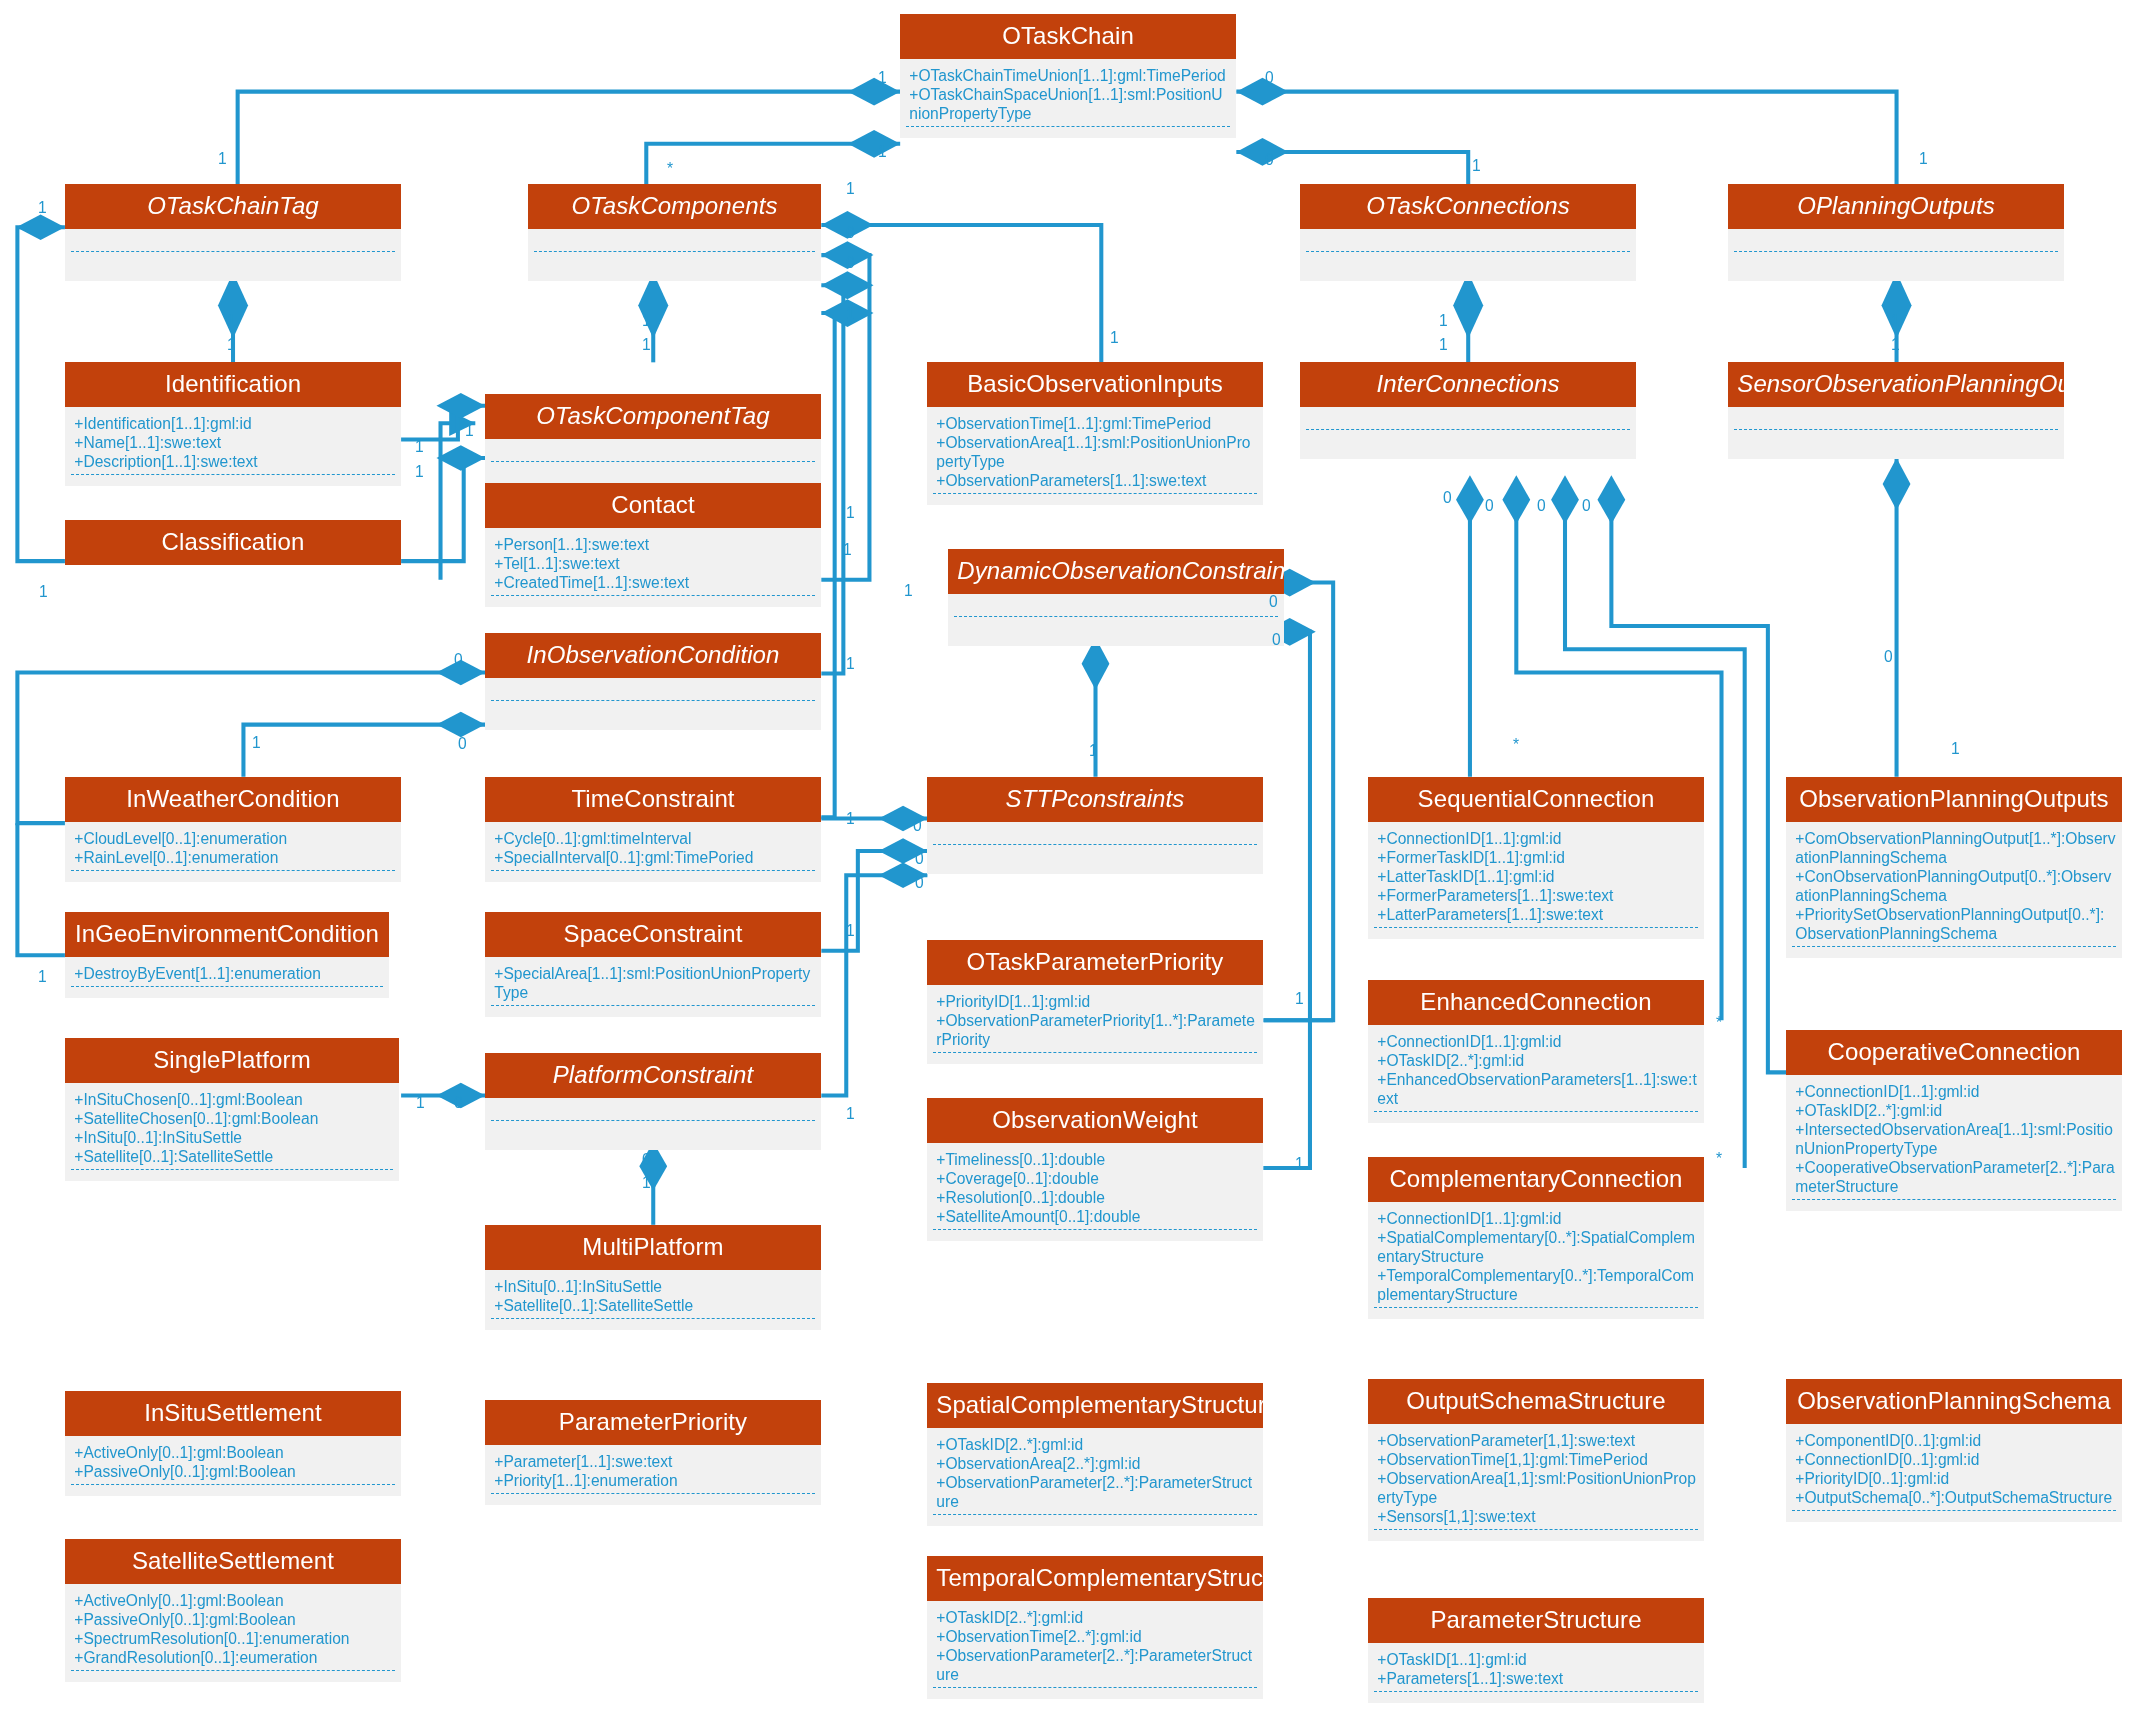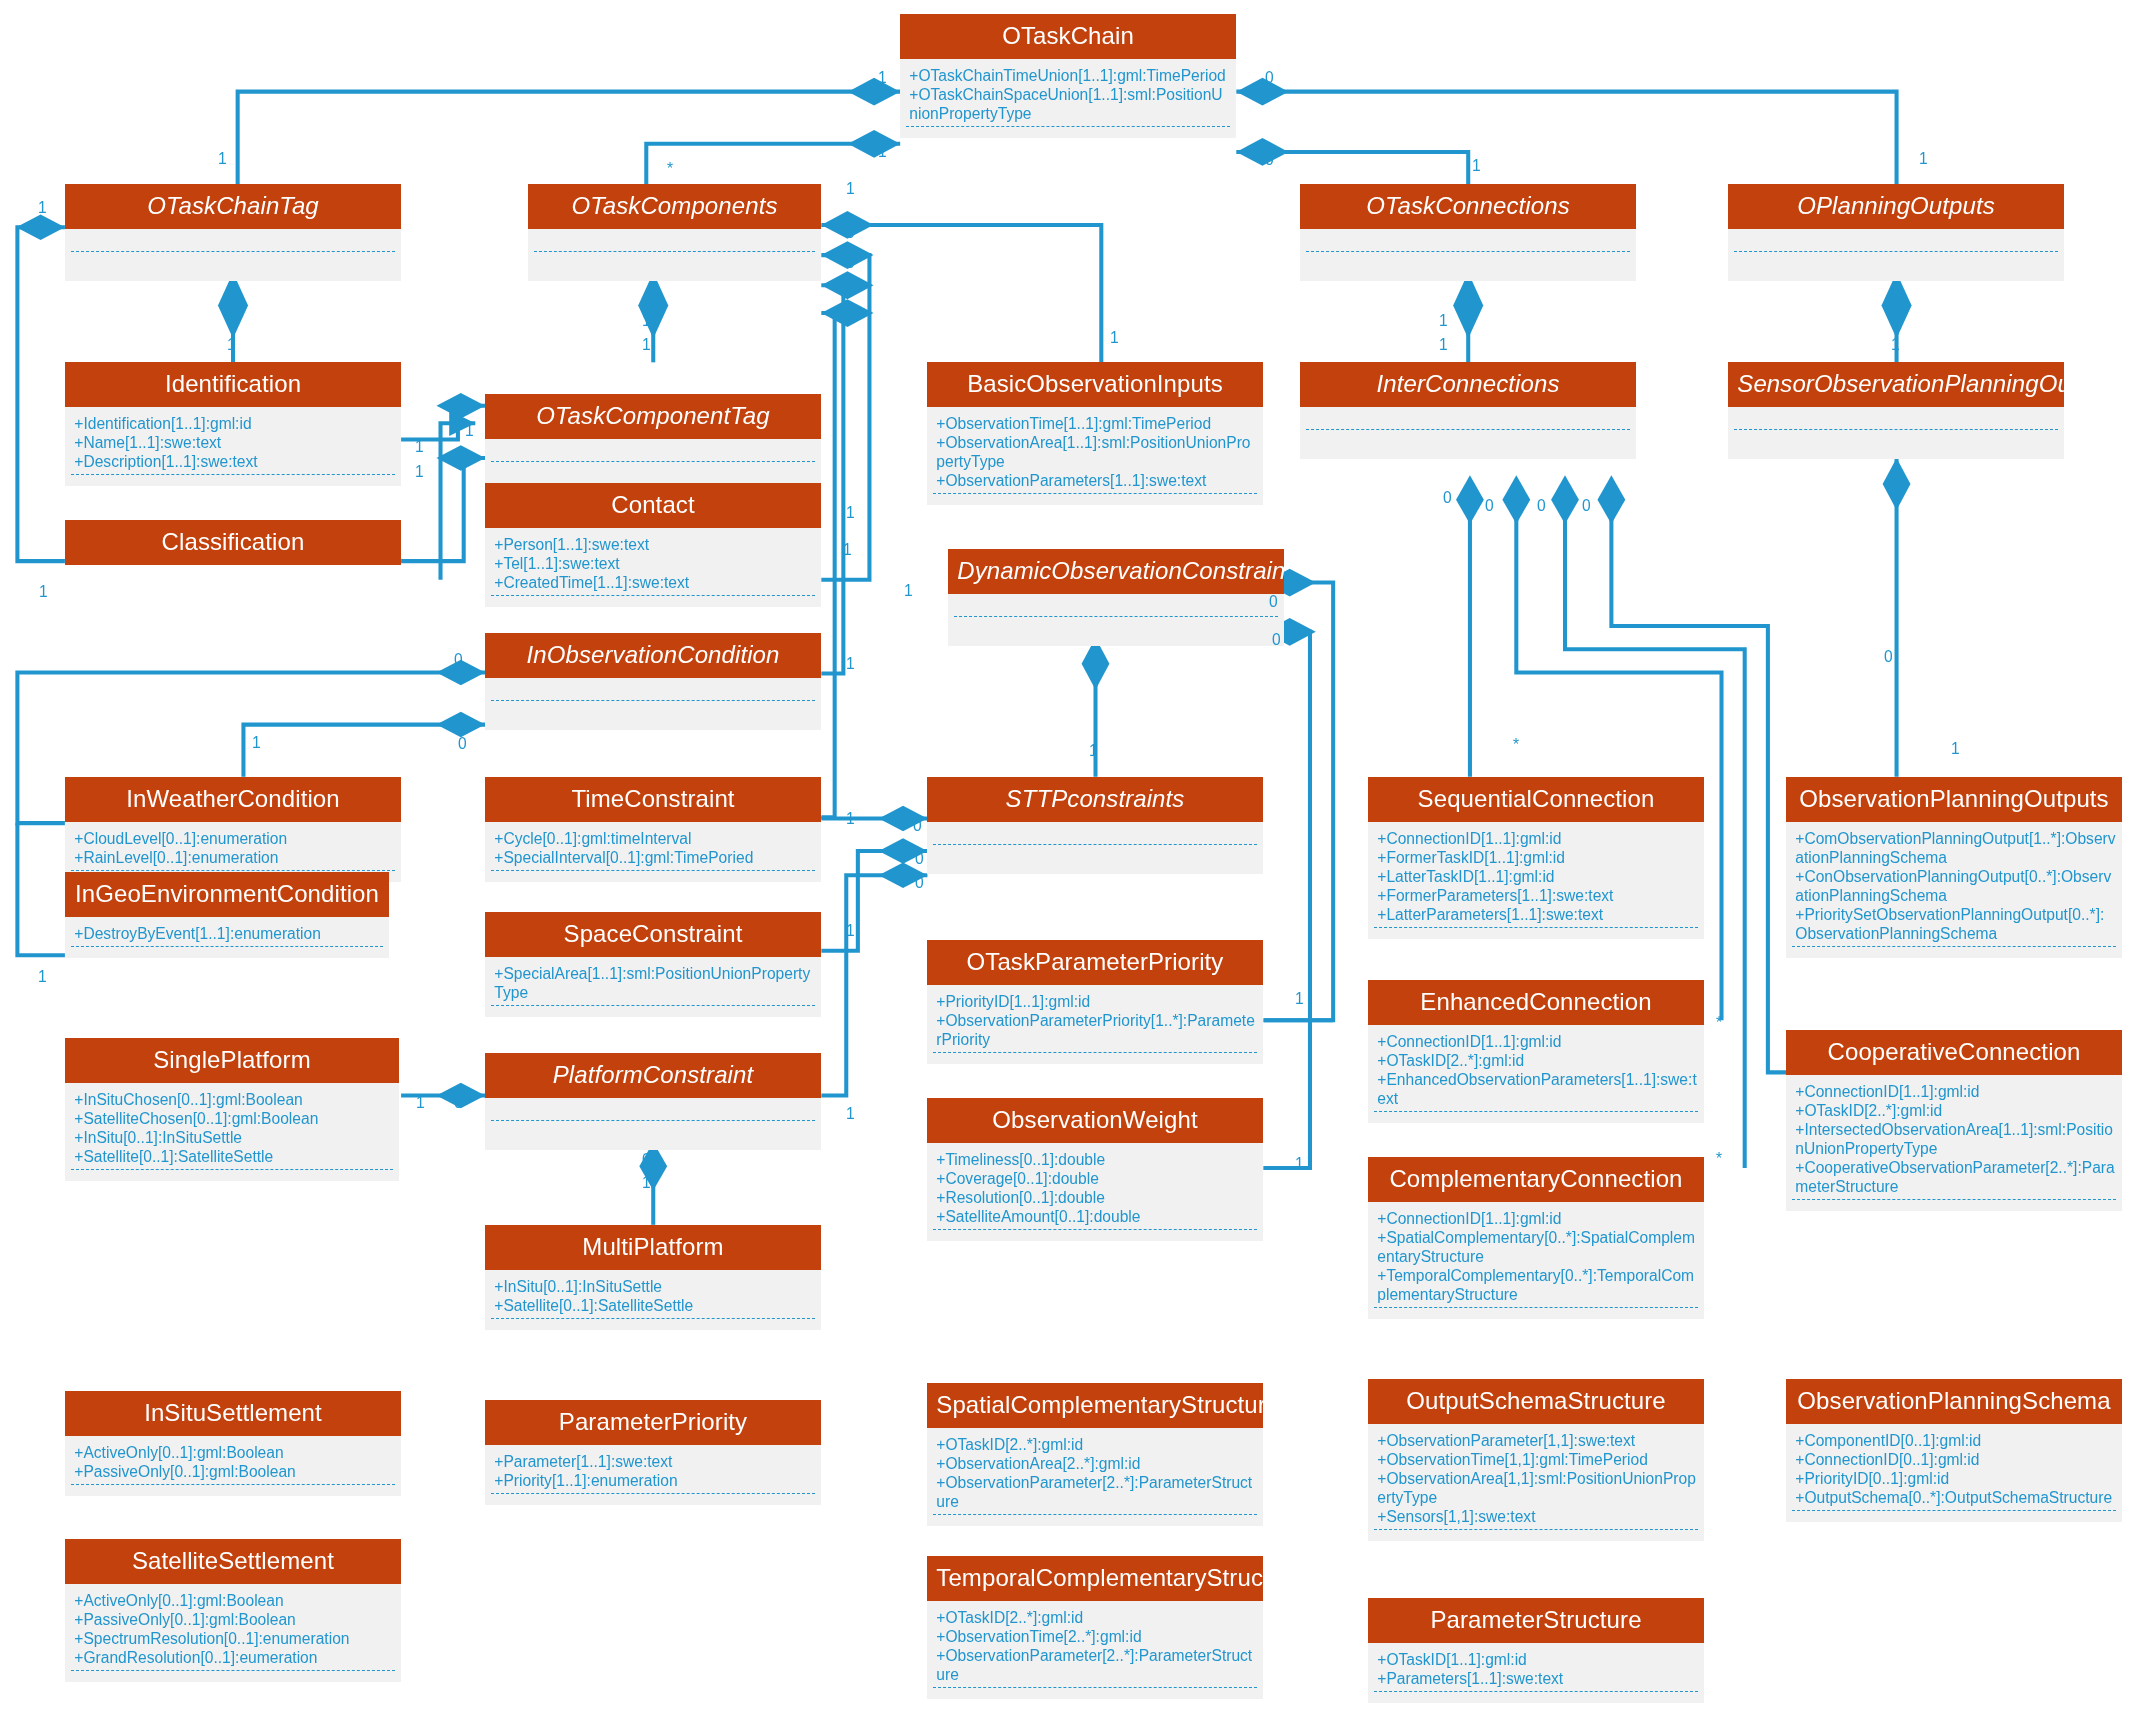--- a/index.html
+++ b/index.html
@@ -249,21 +249,21 @@
         <div class="hdr">InWeatherCondition</div>
         <div class="body">
           <ul class="attrs">
             <li>+CloudLevel[0..1]:enumeration</li>
             <li>+RainLevel[0..1]:enumeration</li>
           </ul>
           <div class="sep"></div>
           <div style="height: 10.4px;"></div>
         </div>
       </div>
-      <div class="uml" style="left: 65px; top: 872px; width: 324px;">
+      <div class="uml" style="left: 65px; top: 912px; width: 324px;">
         <div class="hdr">InGeoEnvironmentCondition</div>
         <div class="body">
           <ul class="attrs">
             <li>+DestroyByEvent[1..1]:enumeration</li>
           </ul>
           <div class="sep"></div>
           <div style="height: 10.4px;"></div>
         </div>
       </div>
       <div class="uml" style="left: 65px; top: 1038px; width: 334px;">

